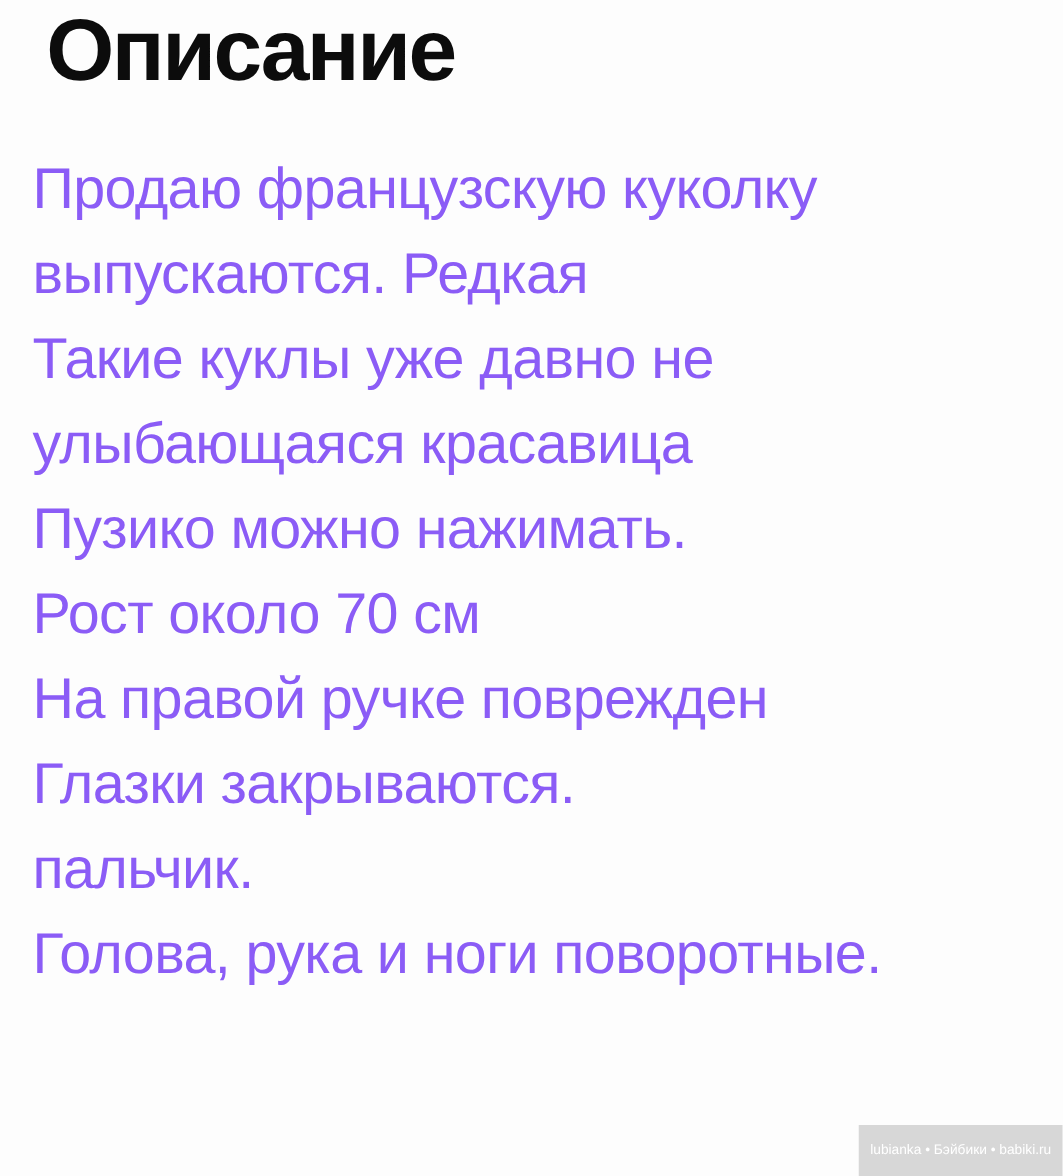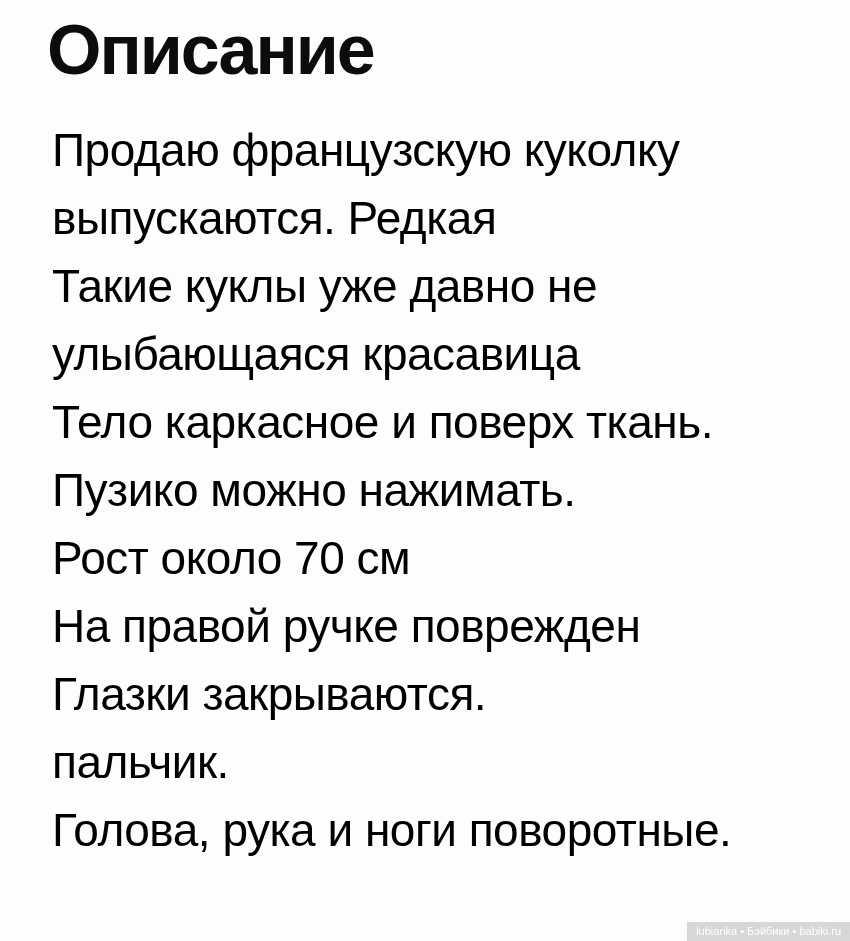--- a/index.html
+++ b/index.html
@@ -15,66 +15,65 @@
     font-family: "Liberation Sans", sans-serif;
   }
   .page {
     position: absolute;
     inset: 0;
   }
   .title {
     position: absolute;
     left: 35px;
     top: 2px;
-    margin: 12px;
+    margin: 2px;
     font-size: 70px;
     line-height: 72px;
     font-weight: 700;
     letter-spacing: -2px;
     color: #0c0c0c;
   }
   .body-text {
     position: absolute;
-    left: 52px;
+    left: 26px;
     top: 116px;
     right: 10px;
     font-size: 46px;
     line-height: 68px;
     font-weight: 400;
     letter-spacing: -0.5px;
-    color: #000000;
+    color: #8b5cf6;
   }
   .body-text .line {
     white-space: nowrap;
   }
   .watermark {
     position: absolute;
     right: 0;
     bottom: 0;
     height: 19px;
     line-height: 19px;
-    padding: 0 9px;
+    padding: 11px 9px;
     background: #d7d7d7;
     color: #ffffff;
     font-size: 11px;
     white-space: nowrap;
   }
 </style>
 </head>
 <body>
 
 <div class="page">
   <h1 class="title">Описание</h1>
 
   <div class="body-text">
       <div class="line">Продаю французскую куколку</div>
       <div class="line">выпускаются. Редкая</div>
       <div class="line">Такие куклы уже давно не</div>
       <div class="line">улыбающаяся красавица</div>
-      <div class="line">Тело каркасное и поверх ткань.</div>
       <div class="line">Пузико можно нажимать.</div>
       <div class="line">Рост около 70 см</div>
       <div class="line">На правой ручке поврежден</div>
       <div class="line">Глазки закрываются.</div>
       <div class="line">пальчик.</div>
       <div class="line">Голова, рука и ноги поворотные.</div>
     </div>
 
   <div class="watermark">lubianka • Бэйбики • babiki.ru</div>
 </div>

